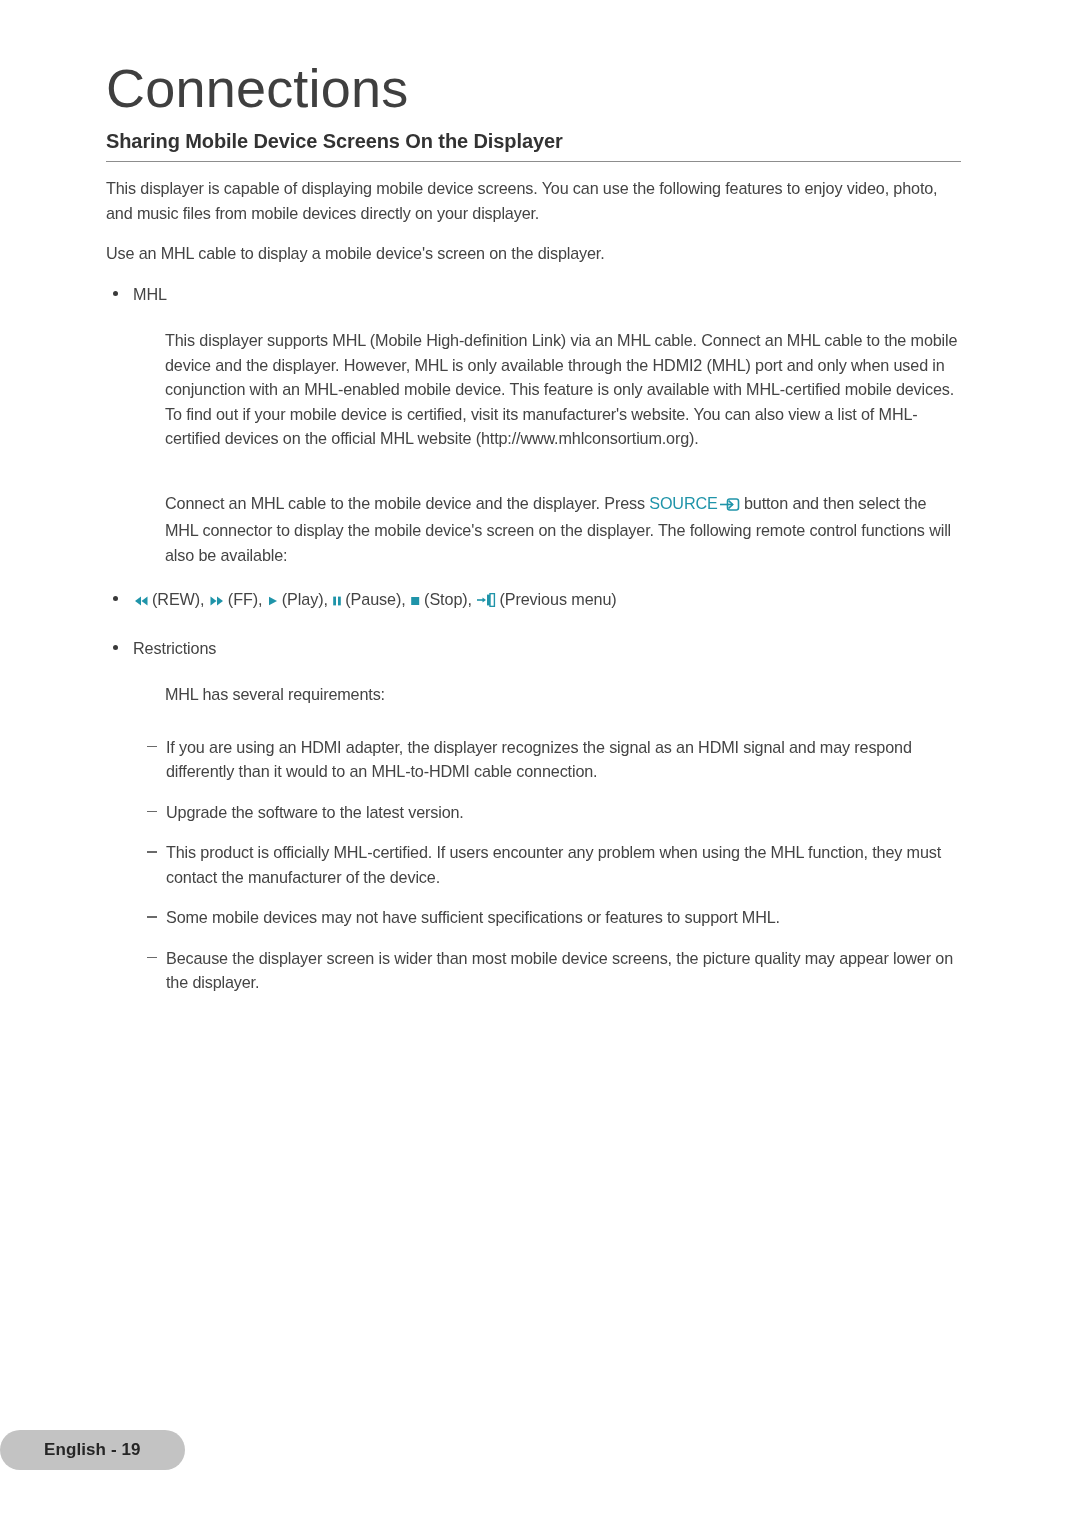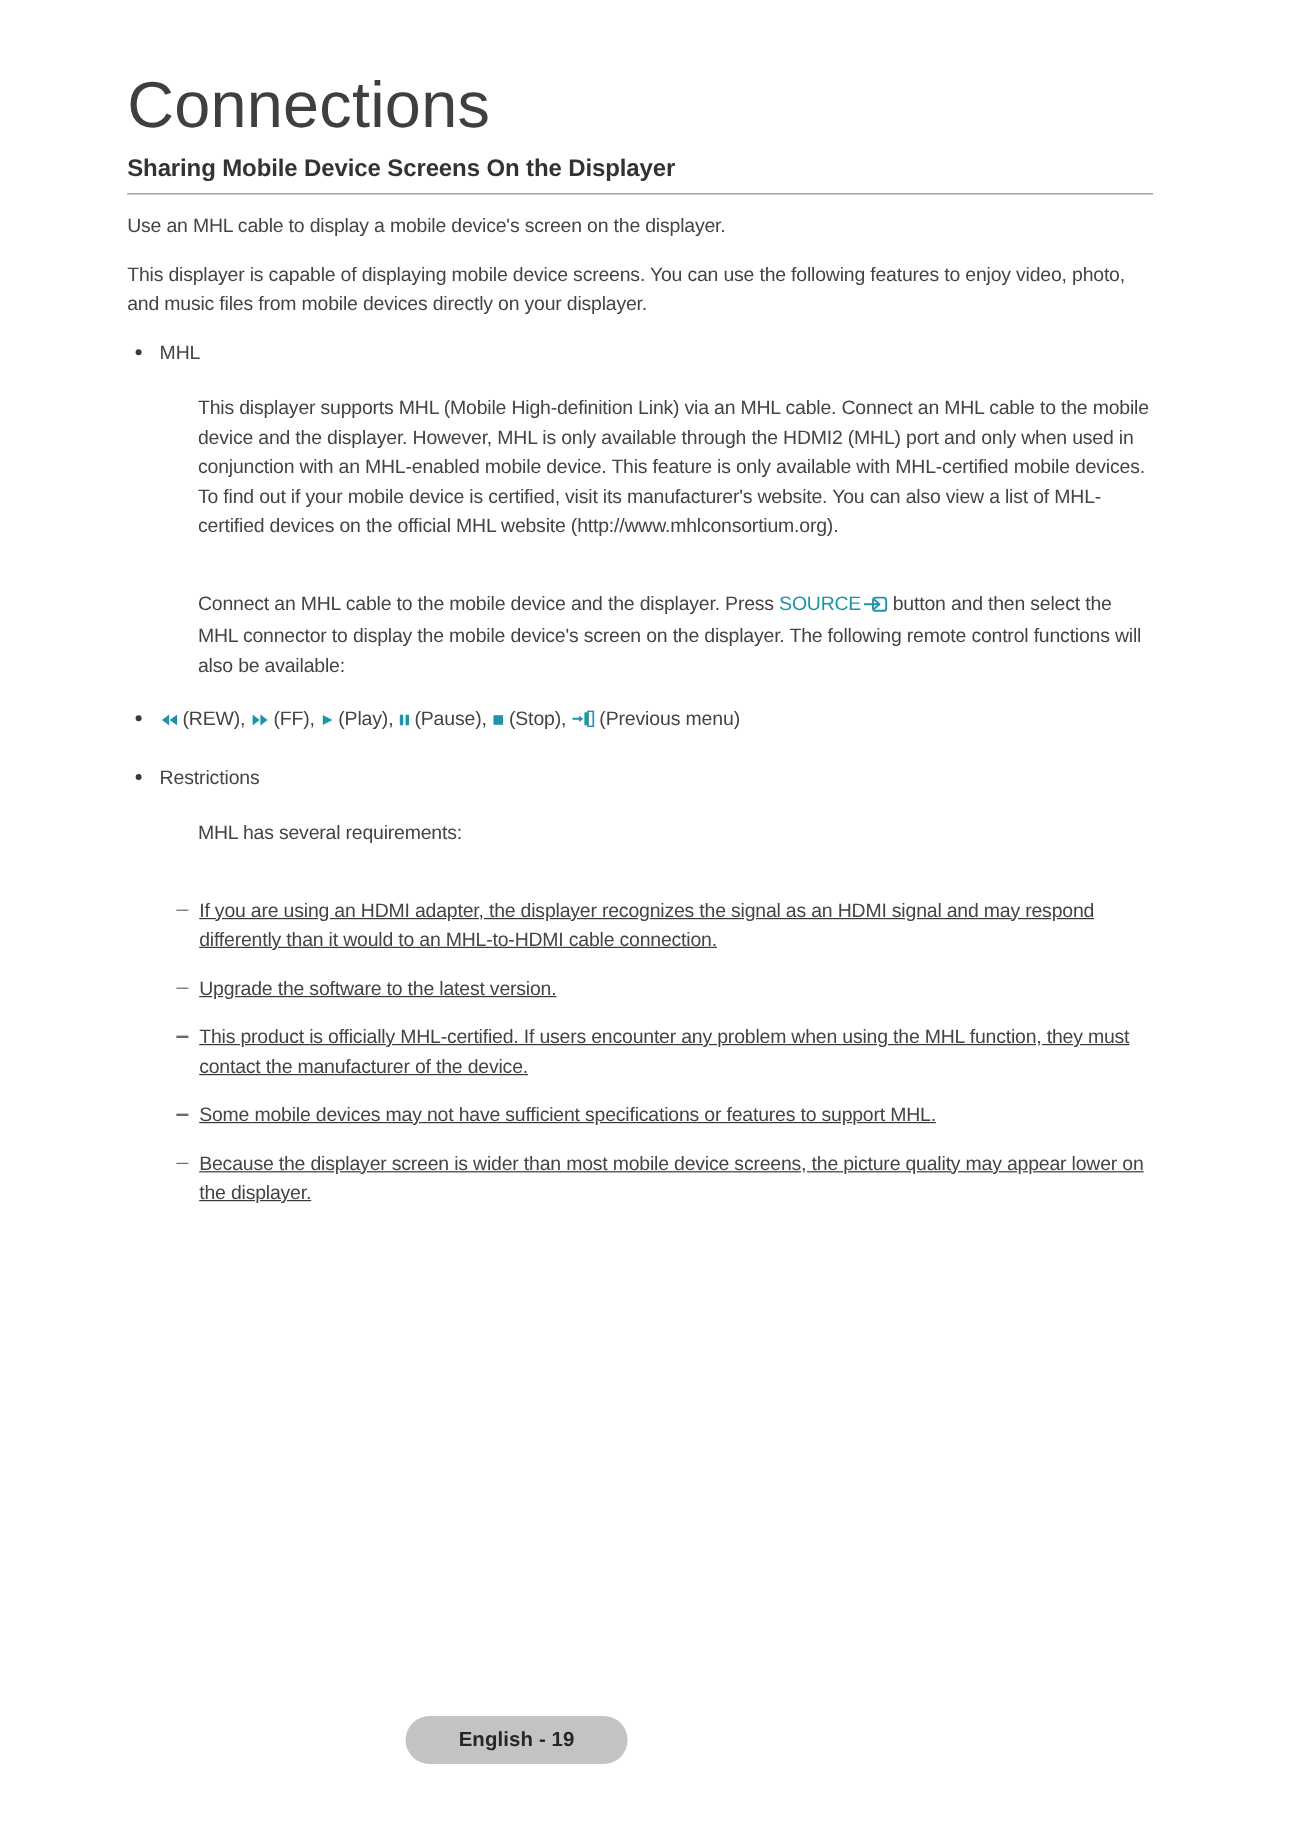--- a/index.html
+++ b/index.html
@@ -98,22 +98,21 @@
   .indent-block p.body { margin-bottom: 0; margin-left: 32px; }
 
   .block-gap-sm { height: 16px; }
   .block-gap-md { height: 20px; }
   .block-gap-lg { height: 24px; }
 
   
   .dash-item {
     position: relative;
     padding-left: 60px;
-    margin: 16px 0 16px 0;
-    text-decoration: underline;
+    margin: 4px 0 16px 0;
   }
   .dash-item > .dash {
     position: absolute;
     left: 41px;
     top: 11px;
     width: 10px;
     height: 1.5px;
     background: #6a6a6a;
   }
   .dash-item > .dash-text {
@@ -143,21 +142,20 @@
     vertical-align: -2px;
     margin-right: 3px;
   }
 
   
   .footer {
     position: absolute;
     left: 0;
     top: 1430px;
     width: 861px;
-    text-align: center;
   }
   .page-badge {
     display: inline-block;
     background: #c3c3c3;
     color: #262626;
     font-size: 17px;
     font-weight: bold;
     letter-spacing: 0.1px;
     padding: 10px 44px 11px 44px;
     border-radius: 20px;
@@ -169,23 +167,23 @@
 
 <div class="page">
 
   <div class="content">
 
     <h1 class="chapter-title">Connections</h1>
 
     <h2 class="section-heading">Sharing Mobile Device Screens On the Displayer</h2>
     <div class="section-rule"></div>
 
+    <p class="body">This displayer is capable of displaying mobile device screens. You can use the following features to enjoy video, photo, and music files from mobile devices directly on your displayer.</p>
+
     <p class="body">Use an MHL cable to display a mobile device's screen on the displayer.</p>
-
-    <p class="body">This displayer is capable of displaying mobile device screens. You can use the following features to enjoy video, photo, and music files from mobile devices directly on your displayer.</p>
 
     <div class="dot-item">
       <span class="dot"></span>
       <span class="dot-label">MHL</span>
     </div>
     <div class="block-gap-sm"></div>
     <div class="indent-block">
       <p class="body">This displayer supports MHL (Mobile High-definition Link) via an MHL cable. Connect an MHL cable to the mobile device and the displayer. However, MHL is only available through the HDMI2 (MHL) port and only when used in conjunction with an MHL-enabled mobile device. This feature is only available with MHL-certified mobile devices. To find out if your mobile device is certified, visit its manufacturer's website. You can also view a list of MHL-certified devices on the official MHL website (http://www.mhlconsortium.org).</p>
     </div>
 

